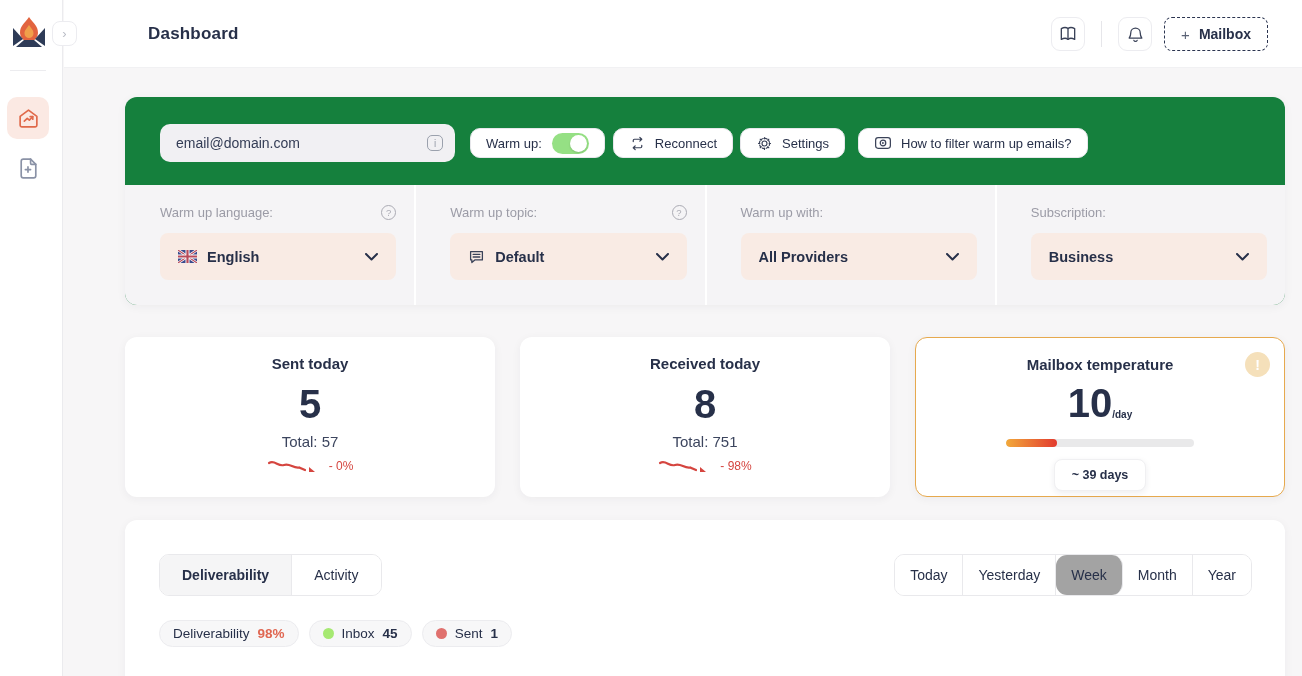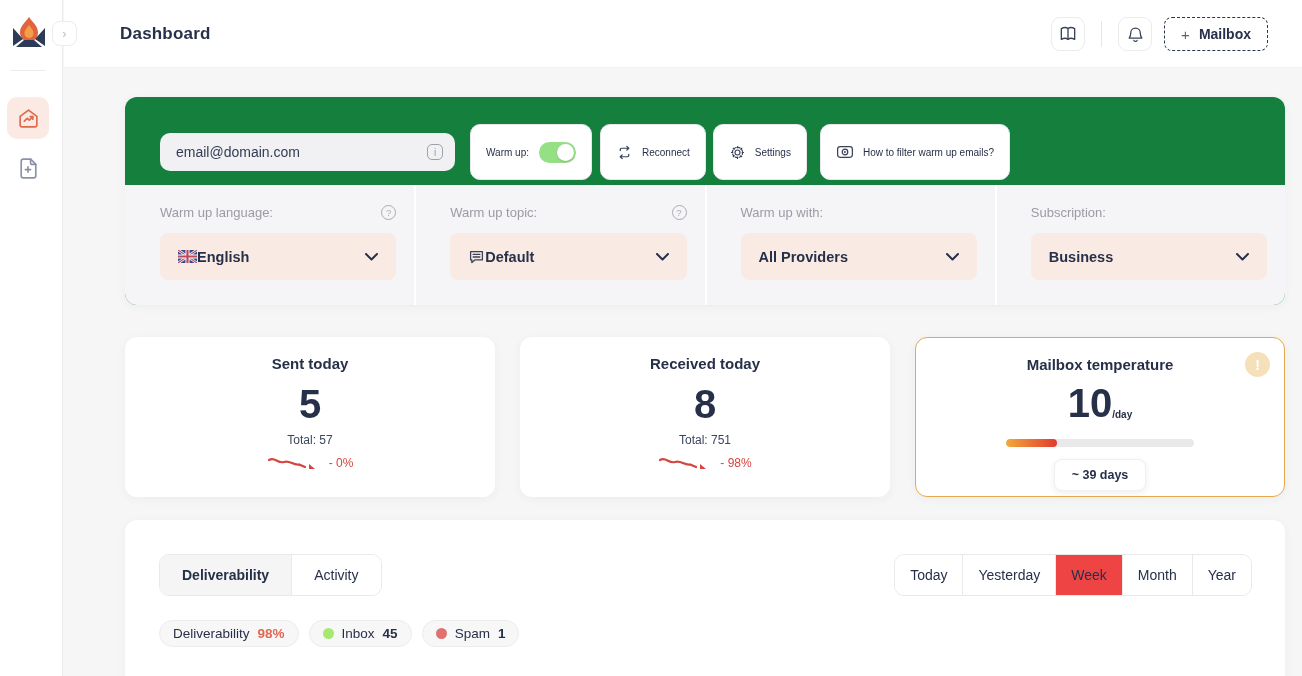--- a/index.html
+++ b/index.html
@@ -10,76 +10,76 @@
   .sidebar { position:absolute; left:0; top:0; width:63px; height:676px; background:#fff; border-right:1px solid #ebebee; z-index:5; }
   .logo { position:absolute; left:10px; top:13px; width:38px; height:40px; }
   .collapse-btn { position:absolute; left:52px; top:21px; width:25px; height:25px; background:#fff; border:1px solid #ececf0; border-radius:8px; display:flex; align-items:center; justify-content:center; color:#b9bcc5; font-size:13px; z-index:6; cursor:pointer; }
   .side-divider { position:absolute; left:10px; top:70px; width:36px; height:1px; background:#ececef; }
   .side-item { position:absolute; left:7px; width:42px; height:42px; border-radius:10px; display:flex; align-items:center; justify-content:center; cursor:pointer; }
   .side-item.active { background:#fbe9e3; top:97px; }
   .side-item.plain { top:147px; }
 
   
   .header { position:absolute; left:64px; top:0; width:1238px; height:68px; background:#fff; border-bottom:1px solid #f1f1f3; display:flex; align-items:center; }
-  .page-title { font-size:17px; font-weight:bold; margin-left:56px; letter-spacing:.2px; }
+  .page-title { font-size:17px; font-weight:bold; margin-left:84px; letter-spacing:.2px; }
   .header-right { position:absolute; right:34px; top:17px; display:flex; align-items:center; gap:12px; }
   .icon-btn { width:34px; height:34px; border:1px solid #ececf0; border-radius:9px; background:#fff; display:flex; align-items:center; justify-content:center; cursor:pointer; }
   .hdr-divider { width:1px; height:26px; background:#e6e6ea; margin:0 4px; }
   .mailbox-btn { height:34px; border:1.5px dashed #2b3450; border-radius:8px; background:transparent; display:flex; align-items:center; gap:9px; padding:0 16px; font-size:14px; cursor:pointer; }
   .mailbox-btn .plus { font-size:15px; color:#5a6275; font-weight:normal; }
   .mailbox-btn .lbl { font-weight:bold; color:#273049; }
 
   
   .main-card { position:absolute; left:125px; top:97px; width:1160px; height:208px; background:#15803d; border-radius:12px; box-shadow:0 2px 10px rgba(40,40,60,.05); }
   .toolbar-row { display:flex; align-items:center; gap:15px; padding:27px 0 0 35px; }
   .email-box { width:295px; height:38px; background:#f1f0f3; border-radius:10px; display:flex; align-items:center; padding:0 12px 0 16px; }
   .email-box input { flex:1; border:none; background:transparent; font-family:"Liberation Sans",sans-serif; font-size:14px; color:#333c55; outline:none; }
   .sq-info { width:16px; height:16px; border:1.3px solid #9ba1ad; border-radius:5px; color:#9ba1ad; font-size:10px; display:flex; align-items:center; justify-content:center; font-style:normal; }
-  .tool-btn { height:56px; border:1px solid #e7e7eb; border-radius:10px; background:#fff; display:flex; align-items:center; gap:9px; padding:0 15px; font-size:10px; color:#273049; cursor:pointer; white-space:nowrap; }
+  .tool-btn { height:30px; border:1px solid #e7e7eb; border-radius:10px; background:#fff; display:flex; align-items:center; gap:9px; padding:0 15px; font-size:13px; color:#273049; cursor:pointer; white-space:nowrap; }
   .toggle { width:37px; height:21px; background:#95e084; border-radius:11px; position:relative; cursor:pointer; }
   .toggle .knob { position:absolute; right:2px; top:2px; width:17px; height:17px; background:#fff; border-radius:50%; box-shadow:0 1px 2px rgba(0,0,0,.15); }
 
   .filter-band { position:absolute; left:0; top:88px; width:1160px; height:120px; background:#f5f4f6; border-radius:0 0 12px 12px; display:flex; }
   .f-col { flex:1; padding:19px 18px 0 34px; }
   .f-col + .f-col { border-left:2px solid #fff; }
   .f-col:first-child { padding-left:35px; }
   .f-label-row { display:flex; align-items:center; justify-content:space-between; height:16px; }
   .f-label { font-size:13px; color:#9b9ba6; }
   .help-dot { width:15px; height:15px; border:1.2px solid #ababb4; border-radius:50%; color:#ababb4; font-size:9.5px; display:flex; align-items:center; justify-content:center; cursor:pointer; }
-  .f-select { margin-top:13px; height:47px; background:#f9ebe4; border-radius:8px; display:flex; align-items:center; padding:0 18px; cursor:pointer; }
+  .f-select { margin-top:13px; height:47px; background:#f9ebe4; border-radius:8px; display:flex; align-items:center; padding:0 18px; gap:10px; cursor:pointer; }
   .f-select .val { font-size:14.5px; font-weight:bold; color:#273049; }
   .f-select .spacer { flex:1; }
 
   
   .stat-card { position:absolute; top:337px; height:160px; background:#fff; border-radius:12px; box-shadow:0 2px 10px rgba(40,40,60,.05); text-align:center; }
   .stat-1 { left:125px; width:370px; }
   .stat-2 { left:520px; width:370px; }
   .stat-3 { left:915px; width:370px; border:1px solid #e6a94e; }
   .stat-title { font-size:15px; font-weight:bold; margin-top:18px; }
   .stat-num { font-size:40px; font-weight:bold; line-height:1; margin-top:12px; }
-  .stat-total { font-size:12px; color:#3c455e; margin-top:9px; }
+  .stat-total { font-size:15px; color:#3c455e; margin-top:9px; }
   .spark-row { display:flex; align-items:center; justify-content:center; gap:6px; margin-top:8px; }
   .trend-txt { font-size:12px; color:#d5453f; }
   .warn-dot { position:absolute; right:14px; top:14px; width:25px; height:25px; background:#f5e0ba; border-radius:50%; color:#fff; font-weight:bold; font-size:14px; display:flex; align-items:center; justify-content:center; }
   .temp-num-row { display:flex; align-items:flex-end; justify-content:center; margin-top:10px; }
   .temp-num { font-size:40px; font-weight:bold; line-height:1; }
   .temp-unit { font-size:10px; font-weight:bold; margin-bottom:3px; }
   .progress { width:188px; height:8px; background:#e9e9ea; border-radius:4px; margin:16px auto 0; overflow:hidden; }
   .progress .fill { height:8px; border-radius:4px; background:linear-gradient(90deg,#f2a93b,#e23a2e); }
   .eta-chip { display:inline-block; margin-top:12px; padding:8px 17px; background:#fff; border:1px solid #f0f0f2; border-radius:8px; box-shadow:0 2px 6px rgba(40,40,60,.08); font-size:12.5px; font-weight:bold; cursor:pointer; }
 
   
   .panel { position:absolute; left:125px; top:520px; width:1160px; height:200px; background:#fff; border-radius:12px; box-shadow:0 2px 10px rgba(40,40,60,.05); }
   .tabs { position:absolute; left:34px; top:34px; display:flex; border:1px solid #e9e9ec; border-radius:10px; overflow:hidden; background:#fff; }
   .tab { padding:0 22px; height:40px; display:flex; align-items:center; font-size:14px; color:#273049; cursor:pointer; background:#fff; }
   .tab.active { background:#f5f5f6; font-weight:bold; border-right:1px solid #e9e9ec; }
   .ranges { position:absolute; right:33px; top:34px; display:flex; border:1px solid #e9e9ec; border-radius:10px; overflow:hidden; background:#fff; }
   .range { padding:0 15px; height:40px; display:flex; align-items:center; font-size:14px; color:#273049; cursor:pointer; border-right:1px solid #e9e9ec; background:#fff; }
   .range:last-child { border-right:none; }
-  .range.active { background:#ef4444; }
+  .range.active { background:#a3a3a3;border-radius:11px; }
   .badges { position:absolute; left:34px; top:100px; display:flex; gap:10px; }
   .badge { display:flex; align-items:center; gap:8px; background:#f7f7f8; border:1px solid #ececef; border-radius:16px; padding:0 13px; height:27px; font-size:13.5px; color:#273049; cursor:pointer; }
   .badge .pct { color:#e06752; font-weight:bold; }
   .badge .cnt { font-weight:bold; }
   .dot { width:11px; height:11px; border-radius:50%; }
   .dot.green { background:#a6e972; }
   .dot.red { background:#e0716e; }
 
   svg { display:block; }
 </style>
@@ -331,17 +331,17 @@
       <span>Deliverability</span>
       <span class="pct">98%</span>
     </div>
     <div class="badge">
       <span class="dot green"></span>
       <span>Inbox</span>
       <span class="cnt">45</span>
     </div>
     <div class="badge">
       <span class="dot red"></span>
-      <span>Spam</span>
+      <span>Sent</span>
       <span class="cnt">1</span>
     </div>
   </div>
 </div>
 
 </body></html>

